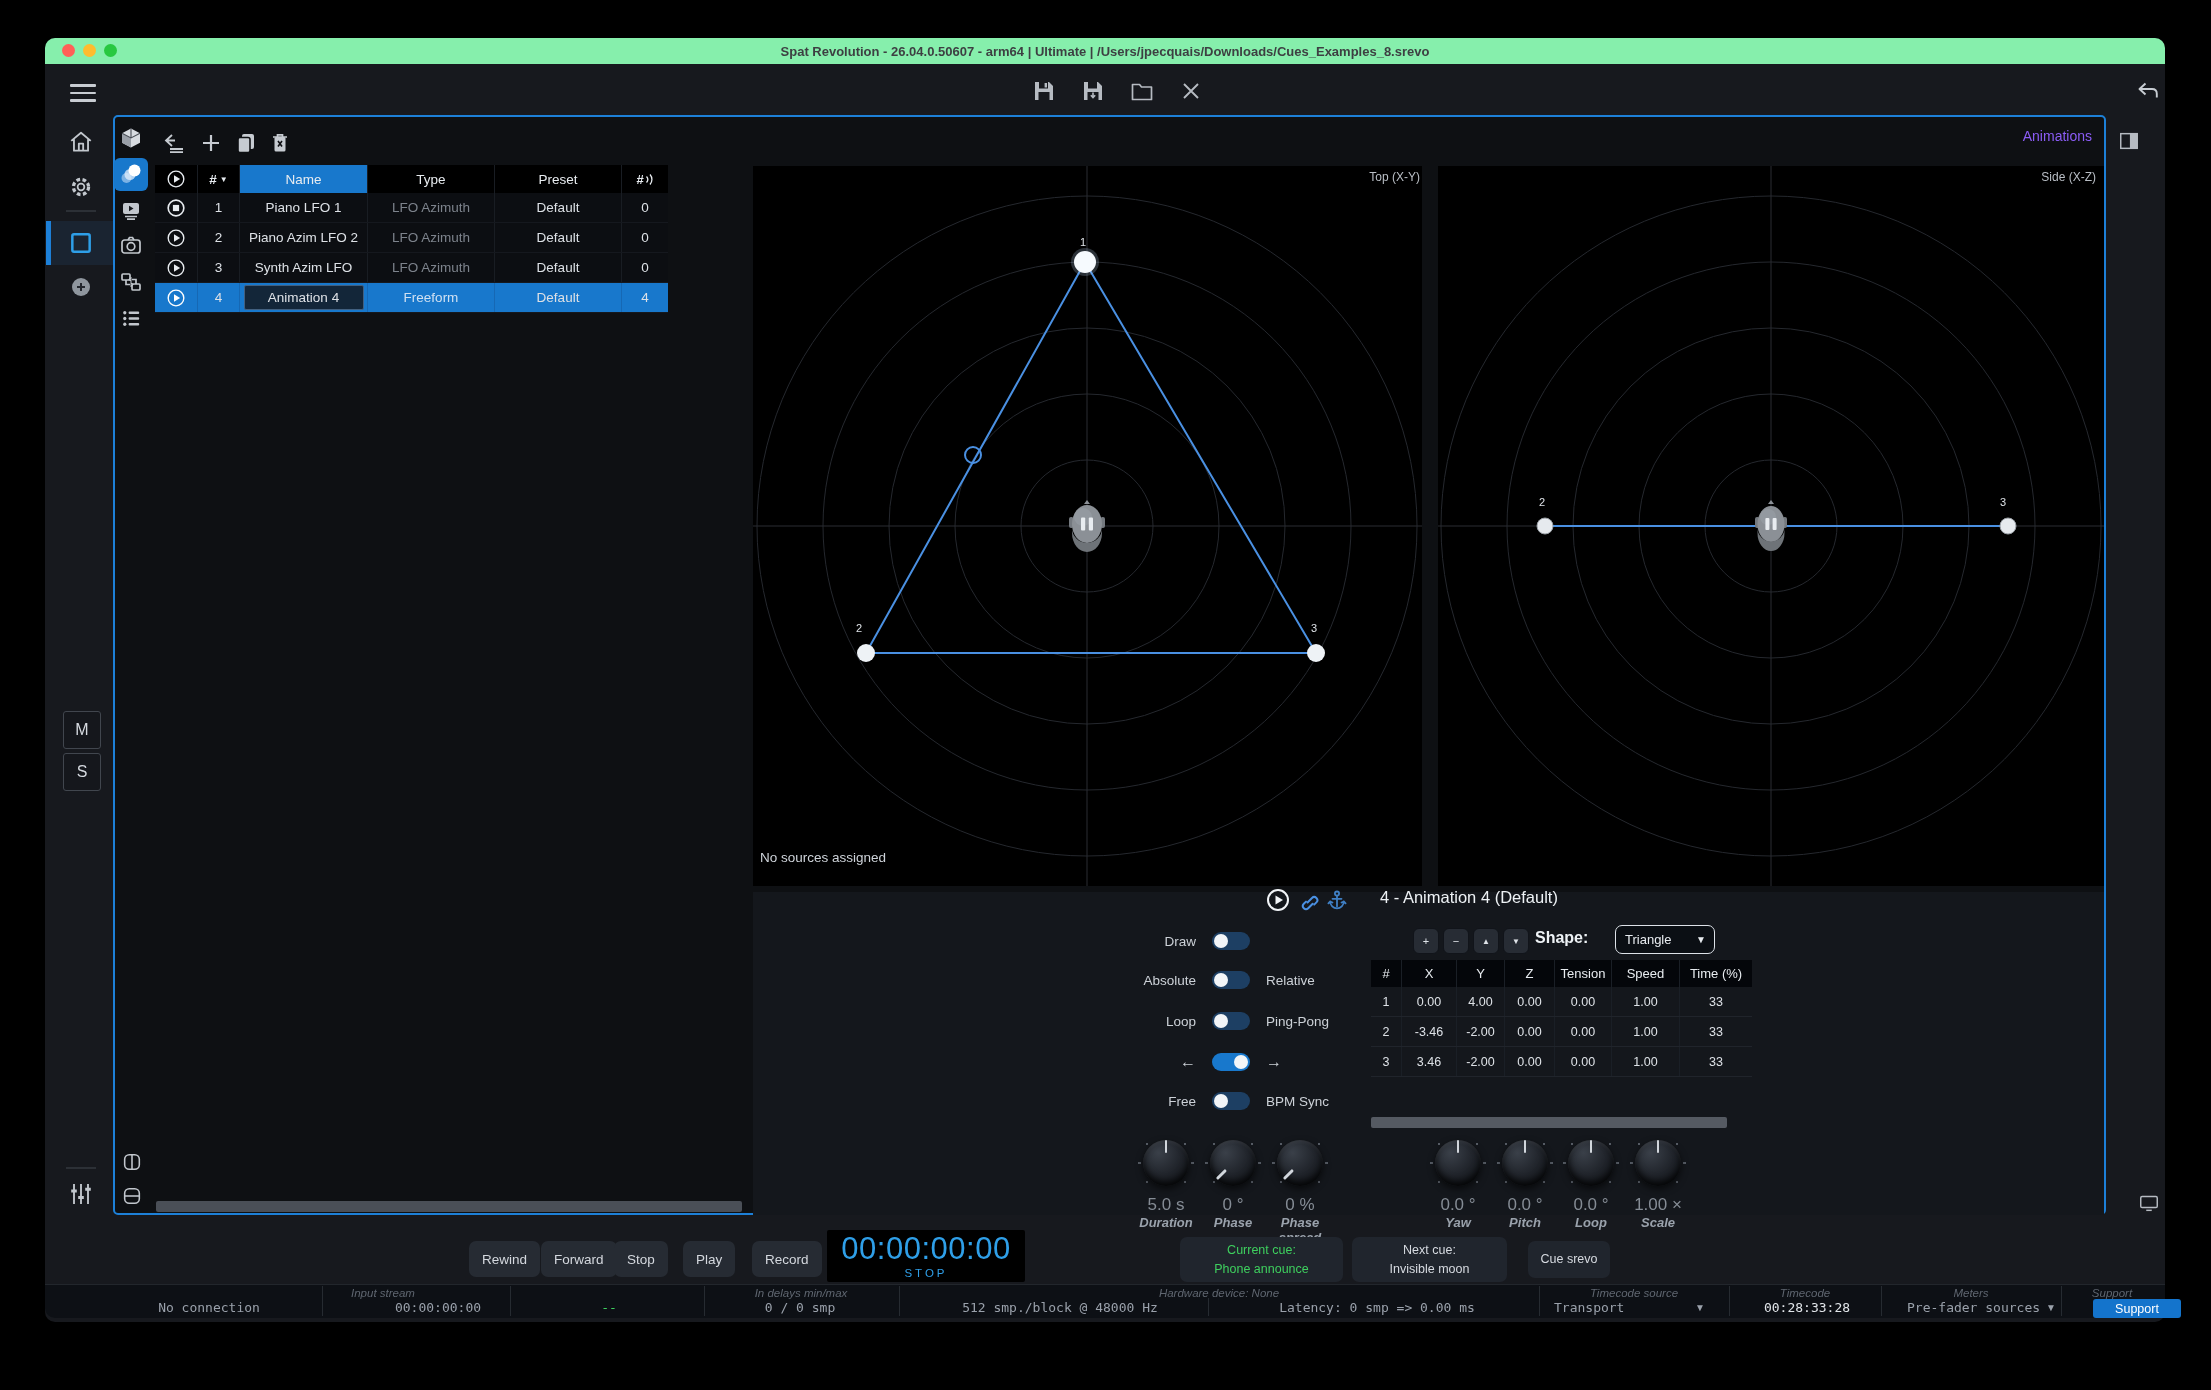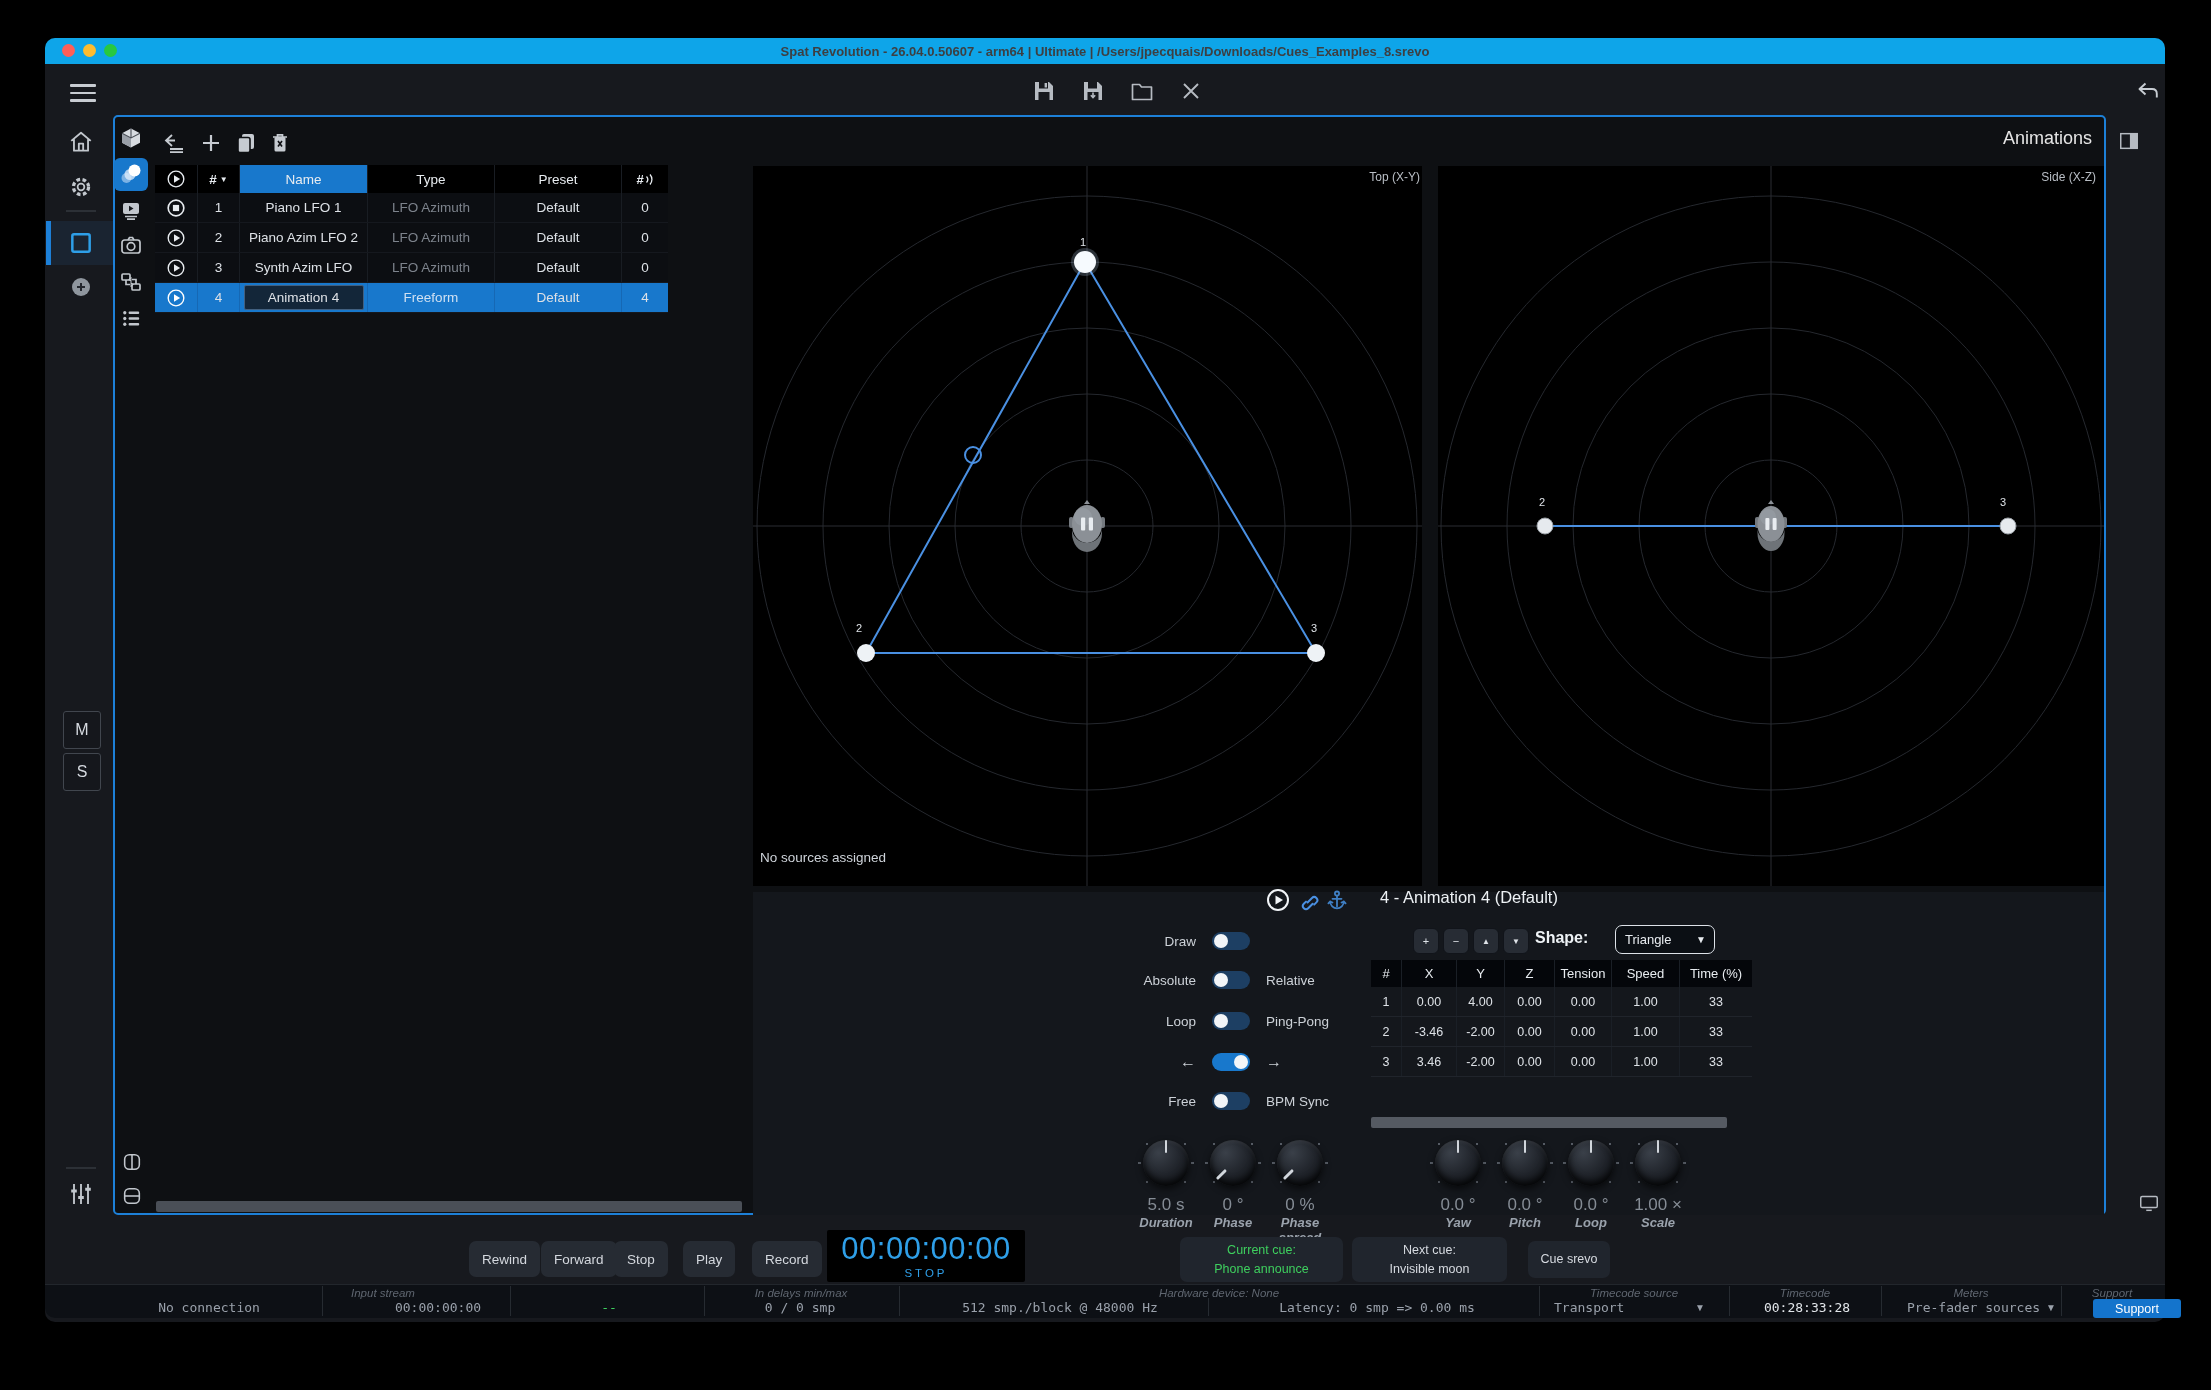--- a/index.html
+++ b/index.html
@@ -2,34 +2,34 @@
 <html><head>
 <meta charset="utf-8">
 <style>
   html,body{margin:0;padding:0;background:#000;}
   #screen{position:relative;width:2211px;height:1390px;background:#000;overflow:hidden;
           font-family:"Liberation Sans",sans-serif;color:#d6dae0;-webkit-font-smoothing:antialiased;}
   .abs{position:absolute;}
   
   .window{position:absolute;left:45px;top:38px;width:2120px;height:1284px;background:#17191e;
           border-radius:10px;box-shadow:0 25px 70px rgba(0,0,0,.85);}
-  .titlebar{position:absolute;left:45px;top:38px;width:2120px;height:26px;background:#0ea5e9;
+  .titlebar{position:absolute;left:45px;top:38px;width:2120px;height:26px;background:#86efac;
             border-radius:10px 10px 0 0;display:flex;align-items:center;justify-content:center;}
   .titlebar .ttl{font-size:13px;font-weight:bold;color:#3d3f42;}
   .lights{position:absolute;left:62px;top:44px;display:flex;gap:8px;}
   .light{width:13px;height:13px;border-radius:50%;}
   .l-red{background:#ff5f57;} .l-yel{background:#febc2e;} .l-grn{background:#28c840;}
   
   .hamburger{position:absolute;left:70px;top:84px;width:26px;height:18px;display:flex;flex-direction:column;justify-content:space-between;cursor:pointer;}
   .hamburger span{display:block;height:2.6px;background:#c8ccd2;border-radius:1px;}
   .hicon{position:absolute;top:79px;width:24px;height:24px;}
   
   .panel{position:absolute;left:113px;top:115px;width:1993px;height:1100px;background:#0e1013;
          border:2px solid #1d80d8;border-radius:5px;box-sizing:border-box;}
-  .panel-title{position:absolute;left:1890px;top:128px;width:202px;text-align:right;font-size:18px;color:#e5e5e5;}
+  .panel-title{position:absolute;left:1890px;top:128px;width:202px;text-align:right;font-size:14px;color:#8b5cf6;}
   
   .navtile{position:absolute;left:46px;top:221px;width:67px;height:44px;background:#1a2431;}
   .navbar-ind{position:absolute;left:46px;top:221px;width:5px;height:44px;background:#1d80d8;}
   .msbtn{position:absolute;left:63px;width:36px;height:36px;border:1px solid #41464e;border-radius:3px;
          display:flex;align-items:center;justify-content:center;font-size:16px;color:#d6dae0;background:#15171c;cursor:pointer;}
   .sdiv{position:absolute;left:66px;width:30px;height:2px;background:#2c3036;}
   
   .striptile{position:absolute;left:114px;top:158px;width:34px;height:33px;background:#1878cc;border-radius:6px;}
   
   .atable{position:absolute;left:155px;top:165px;width:513px;}

